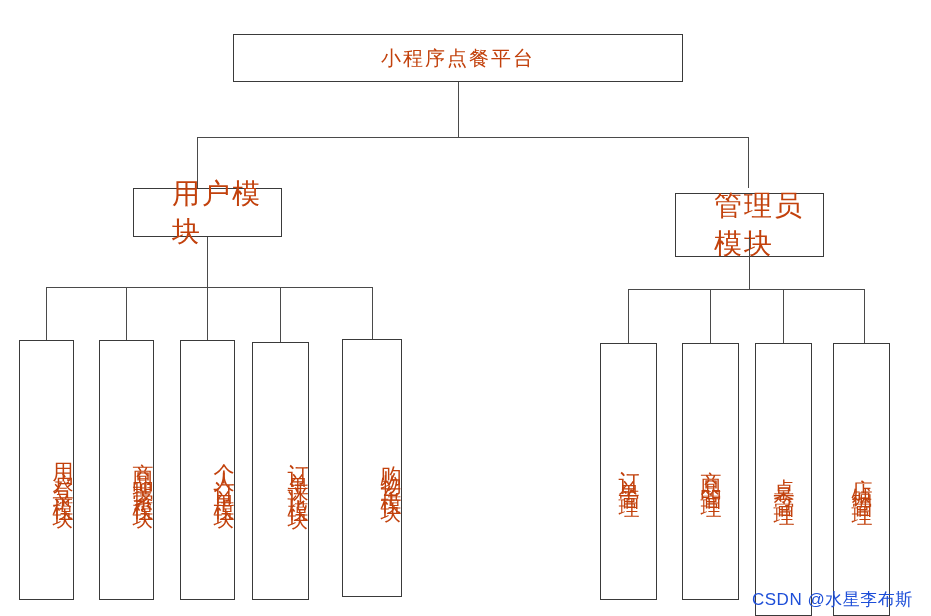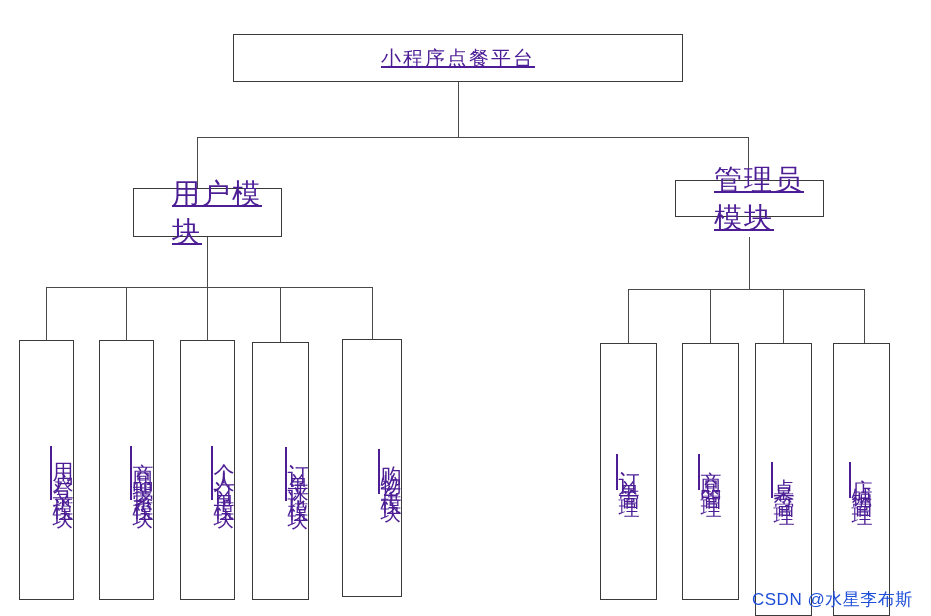--- a/index.html
+++ b/index.html
@@ -19,22 +19,21 @@
     overflow: hidden;
   }
   .node {
     position: absolute;
     box-sizing: border-box;
     border: 1px solid #3a3a3a;
     background: #ffffff;
     display: flex;
     align-items: center;
     justify-content: center;
-    color: #4c1d95;
-    text-decoration: underline;
+    color: #c2410c;
   }
   .node.root {
     font-size: 20px;
     letter-spacing: 2px;
   }
   .node.level2 {
     font-size: 28px;
     letter-spacing: 2px;
     padding-left: 38px;
   }
@@ -80,21 +79,21 @@
 
   <div class="line h" style="left:197px; top:137px; width:552px; height:1px;"></div>
 
   <div class="line v" style="left:197px; top:137px; width:1px; height:51px;"></div>
   <div class="line v" style="left:748px; top:137px; width:1px; height:51px;"></div>
 
   <div class="node level2" style="left:133px; top:188px; width:149px; height:49px;">
     <span>用户模块</span>
   </div>
 
-  <div class="node level2" style="left:675px; top:180px; width:149px; height:37px;">
+  <div class="node level2" style="left:675px; top:193px; width:149px; height:64px;">
     <span>管理员模块</span>
   </div>
 
   <div class="line v" style="left:207px; top:237px; width:1px; height:50px;"></div>
   <div class="line h" style="left:46px; top:287px; width:327px; height:1px;"></div>
   <div class="line v" style="left:46px; top:287px; width:1px; height:53px;"></div>
   <div class="line v" style="left:126px; top:287px; width:1px; height:53px;"></div>
   <div class="line v" style="left:207px; top:287px; width:1px; height:53px;"></div>
   <div class="line v" style="left:280px; top:287px; width:1px; height:55px;"></div>
   <div class="line v" style="left:372px; top:287px; width:1px; height:52px;"></div>

